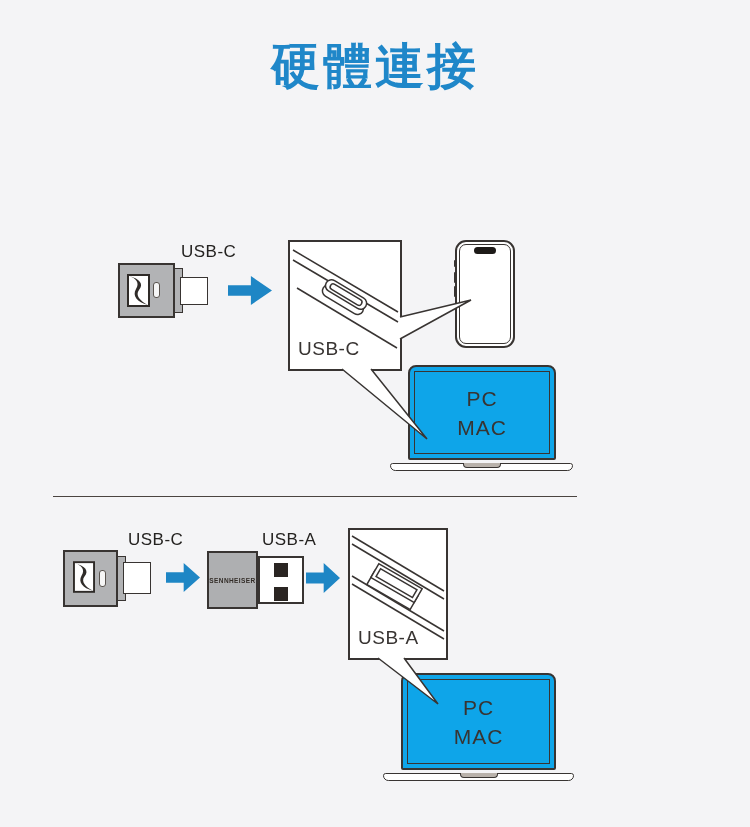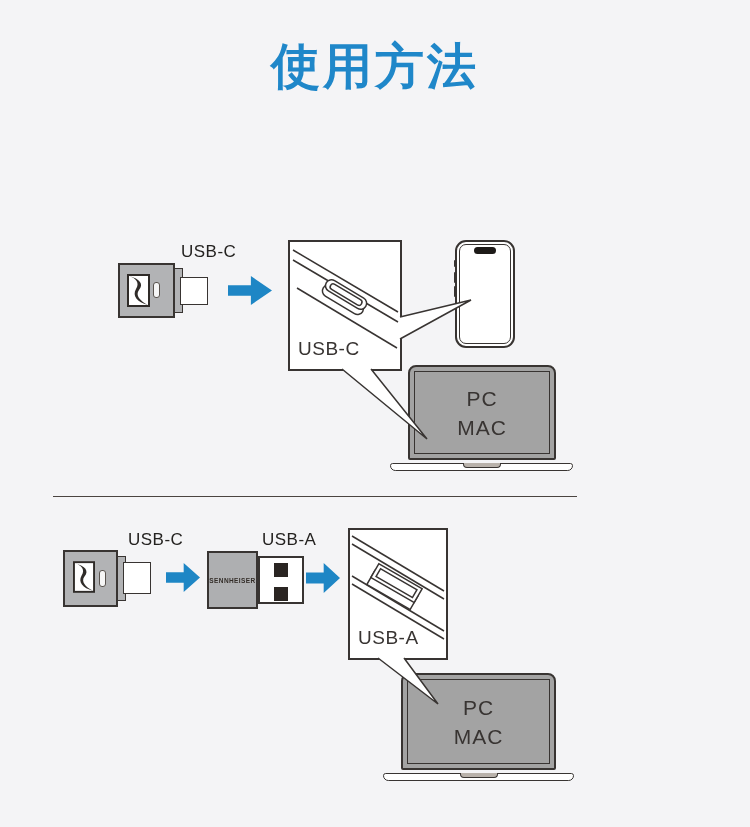--- a/index.html
+++ b/index.html
@@ -47,42 +47,42 @@
   .callout svg { position:absolute; left:0; top:0; }
   .callout-label { position:absolute; left:8px; bottom:9px; font-size:19px; color:#383432; letter-spacing:0.5px; }
 
   
   .phone { position:absolute; background:#ffffff; border:2px solid #383432; border-radius:11px; box-sizing:border-box; }
   .phone-inner { position:absolute; inset:2px; border:1px solid #383432; border-radius:7px; }
   .phone-pill { position:absolute; top:5px; left:50%; transform:translateX(-50%); width:22px; height:7px; background:#1d1a18; border-radius:4px; }
   .phone-btn { position:absolute; left:-3px; width:3px; background:#383432; border-radius:1px; }
 
   
-  .laptop-screen { position:absolute; background:#a3a3a3; border:2.5px solid #383432; border-radius:8px 8px 2px 2px; box-sizing:border-box;padding-left:36px; }
+  .laptop-screen { position:absolute; background:#0ea5e9; border:2.5px solid #383432; border-radius:8px 8px 2px 2px; box-sizing:border-box;padding-left:36px; }
   .laptop-inner { position:absolute; inset:4px; border:1.5px solid #383432; display:flex; align-items:center; justify-content:center; }
   .pcmac { font-size:21px; line-height:29px; text-align:center; color:#383432; letter-spacing:1px; }
   .laptop-base { position:absolute; background:#ffffff; border:1.5px solid #383432; border-radius:3px 3px 6px 6px; box-sizing:border-box; }
   .laptop-notch { position:absolute; top:-1px; left:50%; transform:translateX(-50%); width:36px; height:4px; background:#b9b2ab; border:1px solid #383432; border-top:none; border-radius:0 0 4px 4px; }
 
   
   .usba-body { position:absolute; background:#aeafb1; border:2px solid #383432; box-sizing:border-box; display:flex; align-items:center; justify-content:center; }
   .brand { font-size:6.5px; font-weight:bold; letter-spacing:0.4px; color:#332d28; }
   .usba-plug { position:absolute; background:#ffffff; border:2px solid #383432; box-sizing:border-box; }
   .usba-pin { position:absolute; left:14px; width:14px; height:14px; background:#2a2522; }
 
   .divider { position:absolute; border-top:1.5px solid #4a4440; }
 
   .tails { position:absolute; left:0; top:0; z-index:5; pointer-events:none; }
 </style>
 </head>
 <body>
 
 <div class="stage">
 
-  <h1 class="page-title">使用方法</h1>
+  <h1 class="page-title">硬體連接</h1>
 
 
   <div>
 
     <span class="lbl" style="left:181px;top:242px;">USB-C</span>
 
     <div class="dongle" style="left:118px;top:263px;width:90px;height:55px;">
       <div class="neck" style="left:55px;top:5px;width:10px;height:45px;"></div>
       <div class="plug" style="left:62px;top:14px;width:28px;height:28px;"></div>
       <div class="dongle-body" style="left:0;top:0;width:57px;height:55px;">

